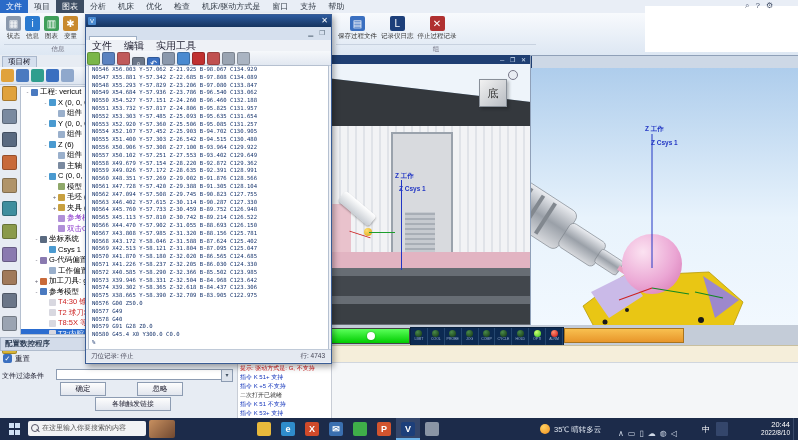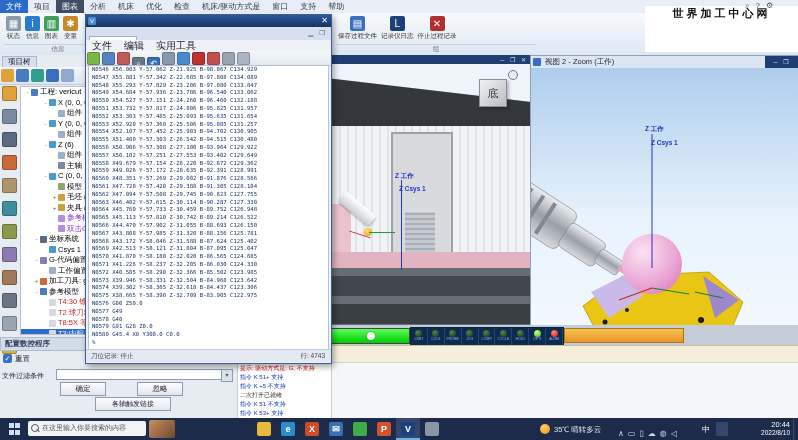--- a/index.html
+++ b/index.html
@@ -89,21 +89,20 @@
 
   <div class="a ribbon">
     <div class="a" style="left:4px;top:0;" id="ribbon-left-group"><div class="rbtn"><div class="ic" style="background: rgb(138, 152, 172);">▦</div><div class="lb">状态</div></div><div class="rbtn"><div class="ic" style="background: rgb(42, 122, 208);">i</div><div class="lb">信息</div></div><div class="rbtn"><div class="ic" style="background: rgb(63, 158, 90);">▥</div><div class="lb">图表</div></div><div class="rbtn"><div class="ic" style="background: rgb(200, 137, 46);">✱</div><div class="lb">变量</div></div></div>
     <div class="a gcap" style="left:4px;top:31px;width:108px;">信息</div>
     <div class="a" style="left:336px;top:0;" id="ribbon-right-group"><div class="rbtn"><div class="ic" style="background: rgb(58, 111, 192);">▤</div><div class="lb">保存过程文件</div></div><div class="rbtn"><div class="ic" style="background: rgb(29, 63, 122);">L</div><div class="lb">记录仪日志</div></div><div class="rbtn"><div class="ic" style="background: rgb(176, 48, 48);">✕</div><div class="lb">停止过程记录</div></div></div>
     <div class="a gcap" style="left:336px;top:31px;width:200px;">组</div>
   </div>
   <div class="a" style="left:742px;top:1px;z-index:70;font-size:8px;color:#46526a;" id="corner-icons"><span style="margin: 0px 3px;">⌕</span><span style="margin: 0px 3px;">?</span><span style="margin: 0px 3px;">⚙</span></div>
 
   <div class="a wm">
-    <div class="t">世界加工中心网</div>
   </div>
 
   <div class="a lpanel">
     <div class="a ptab">项目树</div>
     <div class="a ptool" id="ptoolbar"><span class="tb" style="background: rgb(224, 162, 60);"></span><span class="tb" style="background: rgb(74, 122, 192);"></span><span class="tb" style="background: rgb(47, 158, 142);"></span><span class="tb" style="background: rgb(58, 111, 192);"></span><span class="tb" style="background: rgb(143, 168, 204);"></span></div>
     <div class="a strip" id="leftstrip">
         <div class="si" style="background: rgb(224, 162, 60);"></div>
         <div class="si" style="background: rgb(122, 138, 160);"></div>
         <div class="si" style="background: rgb(90, 106, 128);"></div>
         <div class="si" style="background: rgb(200, 106, 58);"></div>
@@ -273,25 +272,20 @@
       <div class="a zlabel" style="left:86px;top:108px;">Z 工作</div>
       <div class="a zlabel" style="left:90px;top:121px;">Z Csys 1</div>
       <div class="a" style="left:92px;top:116px;width:1px;height:90px;background:#2236c4;"></div>
       <div class="a" style="left:170px;top:15px;width:26px;height:26px;background:linear-gradient(135deg,#f2f2f2,#b8bcc2);border:1px solid #888f98;text-align:center;font-size:11px;line-height:26px;color:#333;box-shadow:2px 2px 3px rgba(0,0,0,.25);">底</div>
       <div class="a" style="left:199px;top:6px;width:8px;height:8px;border-radius:50%;border:1px solid #778;background:#e8ecf2;"></div>
       <div class="a" style="left:3px;top:88px;width:10px;height:7px;background:#a83444;"></div>
     </div>
   </div>
 
   <div class="a rview">
-    <div class="a rtitle">
-      <span style="padding-left:14px;">视图 2 - Zoom (工作)</span>
-      <span class="a" style="left:2px;top:2px;width:8px;height:8px;background:#3a6fc0;border-radius:1px;"></span>
-      <span class="a" style="right:0;top:0;width:34px;height:12px;background:#1f3f73;color:#cfe0f4;font-size:6px;line-height:12px;text-align:center;letter-spacing:2px;">─ ❐</span>
-    </div>
     <div class="a rcanvas">
       <svg width="268" height="273">
         <defs>
           <linearGradient id="gmetal" x1="0" y1="0" x2="0" y2="1">
             <stop offset="0" stop-color="#eceef2"></stop>
               <stop offset="0.5" stop-color="#9aa0a8"></stop>
               <stop offset="1" stop-color="#d8dade"></stop>
           </linearGradient>
           <radialGradient id="gdome" cx="0.35" cy="0.3" r="0.9">
             <stop offset="0" stop-color="#fbe2f1"></stop>

